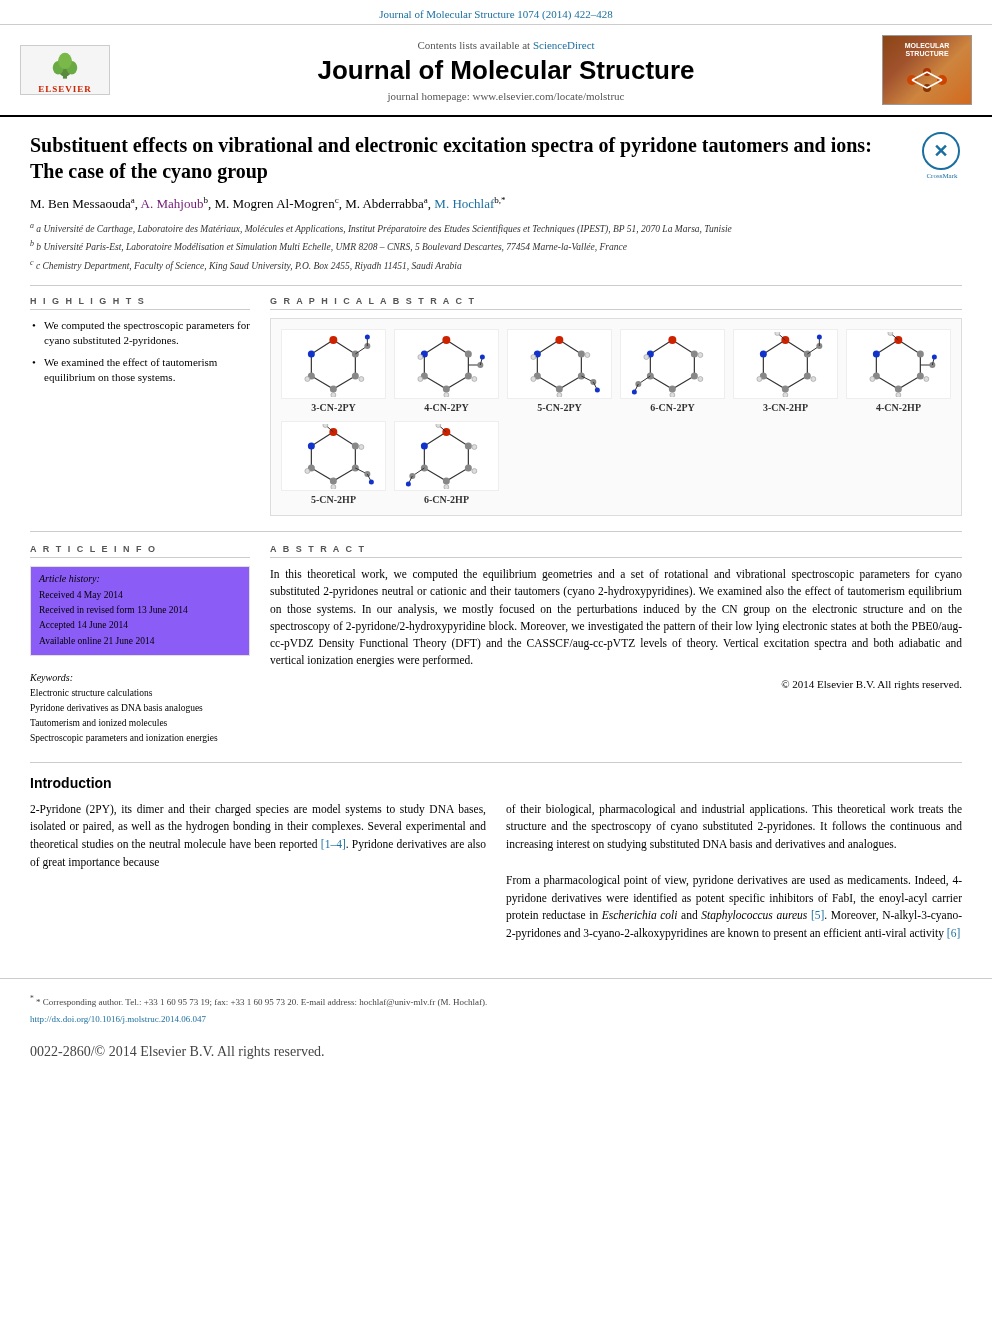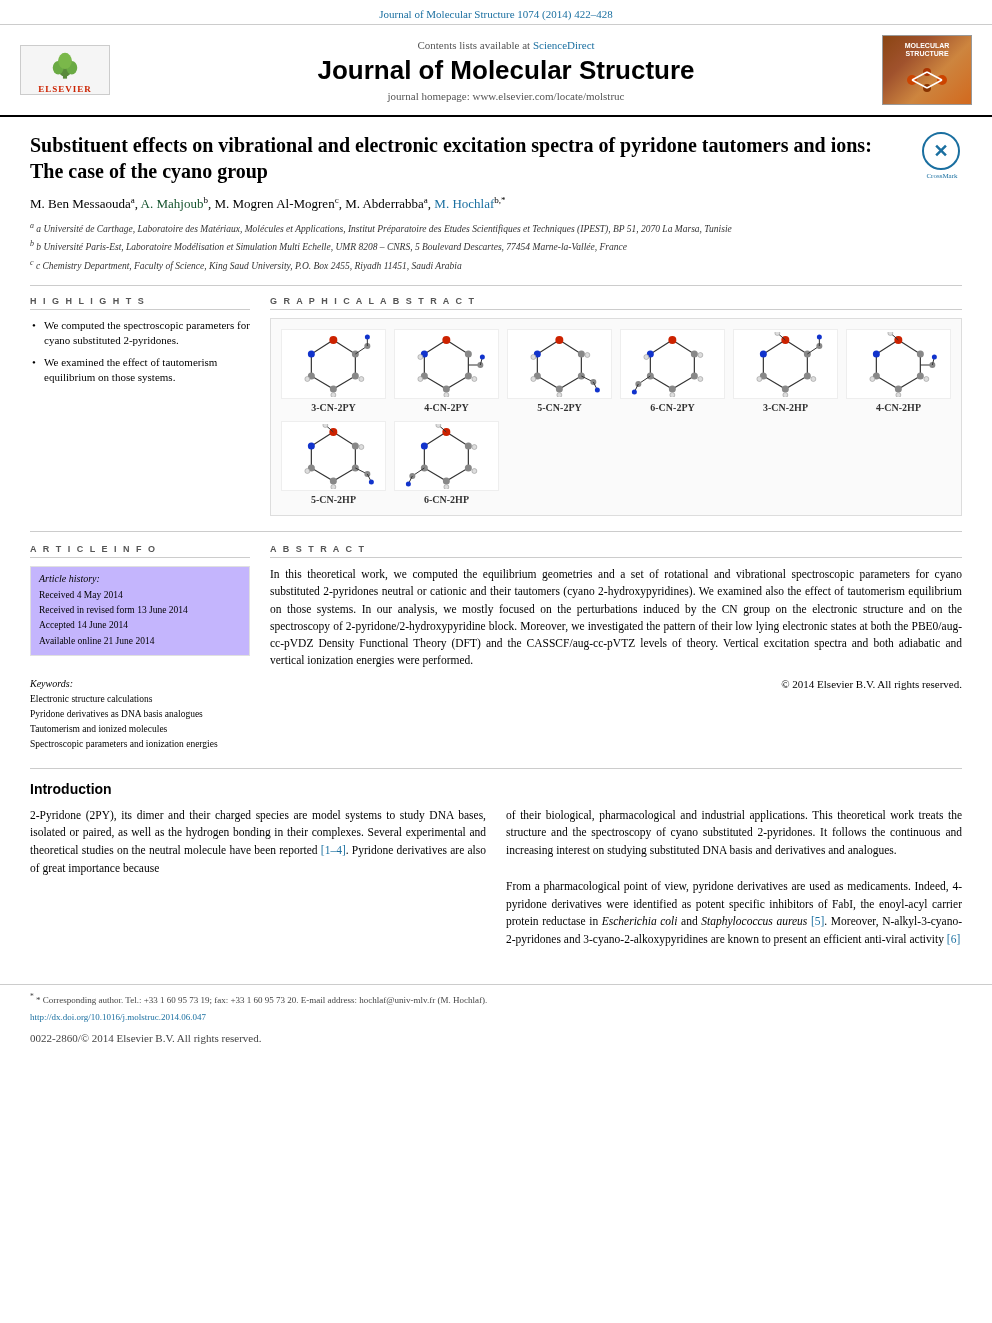--- a/index.html
+++ b/index.html
@@ -263,25 +263,25 @@
     }
     .article-info-col {
       width: 220px;
       flex-shrink: 0;
     }
     .abstract-col {
       flex: 1;
     }
 
     .article-history {
-      background: #c4b5fd;
+      background: #8b5cf6;
       border: 1px solid #e0e0e0;
       padding: 6px 8px;
       font-size: 10px;
-      margin-bottom: 22px;
+      margin-bottom: 16px;
     }
     .article-history-title {
       font-style: italic;
       font-size: 10px;
       margin-bottom: 4px;
     }
     .history-line {
       font-size: 9.5px;
       line-height: 1.6;
     }
@@ -335,21 +335,21 @@
       flex: 1;
       font-size: 11.5px;
       line-height: 1.55;
       text-align: justify;
     }
 
     
     .page-footer {
       border-top: 1px solid #ccc;
       margin-top: 20px;
-      padding: 6px 30px;
+      padding: 14px 30px;
       font-size: 9px;
       color: #444;
     }
     .footer-note {
       font-size: 9px;
       line-height: 1.5;
     }
     .footer-link {
       color: #1a6fa0;
       font-size: 9px;
@@ -411,21 +411,21 @@
       <div class="crossmark">
         <div class="crossmark-circle">
           <span class="crossmark-x">✕</span>
         </div>
         <div style="font-size:7px;text-align:center;color:#1a6fa0;margin-top:2px;">CrossMark</div>
       </div>
     </div>
 
     <div class="authors">
       <span>M. Ben Messaouda</span><sup>a</sup>,
-      <span style="color:#14532d;">A. Mahjoub</span><sup>b</sup>,
+      <span style="color:#701a75;">A. Mahjoub</span><sup>b</sup>,
       <span>M. Mogren Al-Mogren</span><sup>c</sup>,
       <span>M. Abderrabba</span><sup>a</sup>,
       <span style="color:#1a6fa0;">M. Hochlaf</span><sup>b,*</sup>
     </div>
 
     <div class="affiliations">
       <div class="affil-line"><sup>a</sup> <span>a Université de Carthage, Laboratoire des Matériaux, Molécules et Applications, Institut Préparatoire des Etudes Scientifiques et Techniques (IPEST), BP 51, 2070 La Marsa, Tunisie</span></div>
       <div class="affil-line"><sup>b</sup> <span>b Université Paris-Est, Laboratoire Modélisation et Simulation Multi Echelle, UMR 8208 – CNRS, 5 Boulevard Descartes, 77454 Marne-la-Vallée, France</span></div>
       <div class="affil-line"><sup>c</sup> <span>c Chemistry Department, Faculty of Science, King Saud University, P.O. Box 2455, Riyadh 11451, Saudi Arabia</span></div>
     </div>
@@ -687,16 +687,16 @@
 
   </div>
 
   <div class="page-footer">
     <div class="footer-note">
       <sup>*</sup> <span>* Corresponding author. Tel.: +33 1 60 95 73 19; fax: +33 1 60 95 73 20. E-mail address: hochlaf@univ-mlv.fr (M. Hochlaf).</span>
     </div>
     <div style="margin-top:4px;">
       <span class="footer-link">http://dx.doi.org/10.1016/j.molstruc.2014.06.047</span>
     </div>
-    <div style="font-size:11px;color:#444;margin-top:10px;">0022-2860/© 2014 Elsevier B.V. All rights reserved.</div>
+    <div style="font-size:14px;color:#444;margin-top:20px;">0022-2860/© 2014 Elsevier B.V. All rights reserved.</div>
   </div>
 
 </div>
 
 </body></html>

